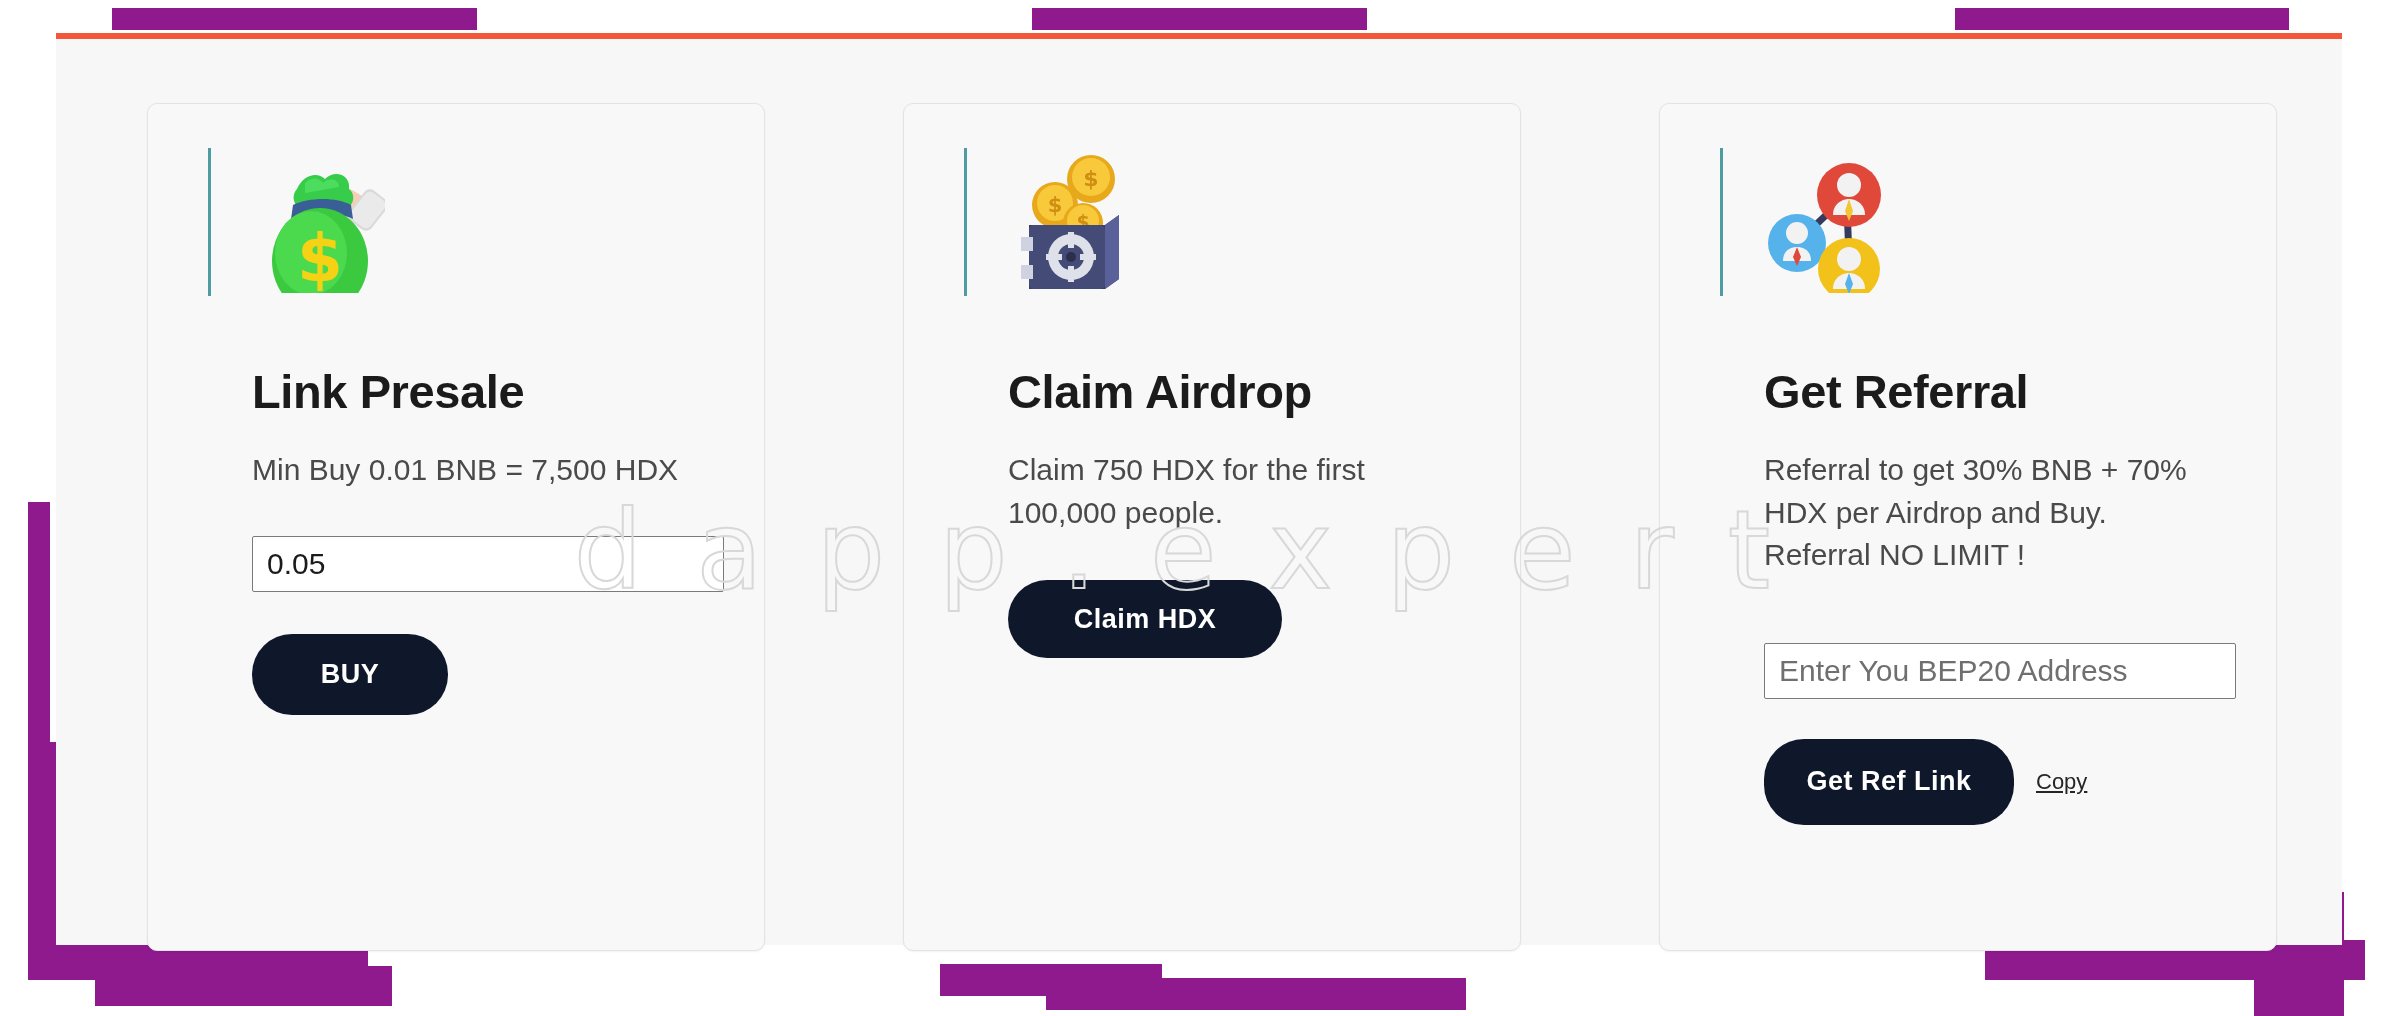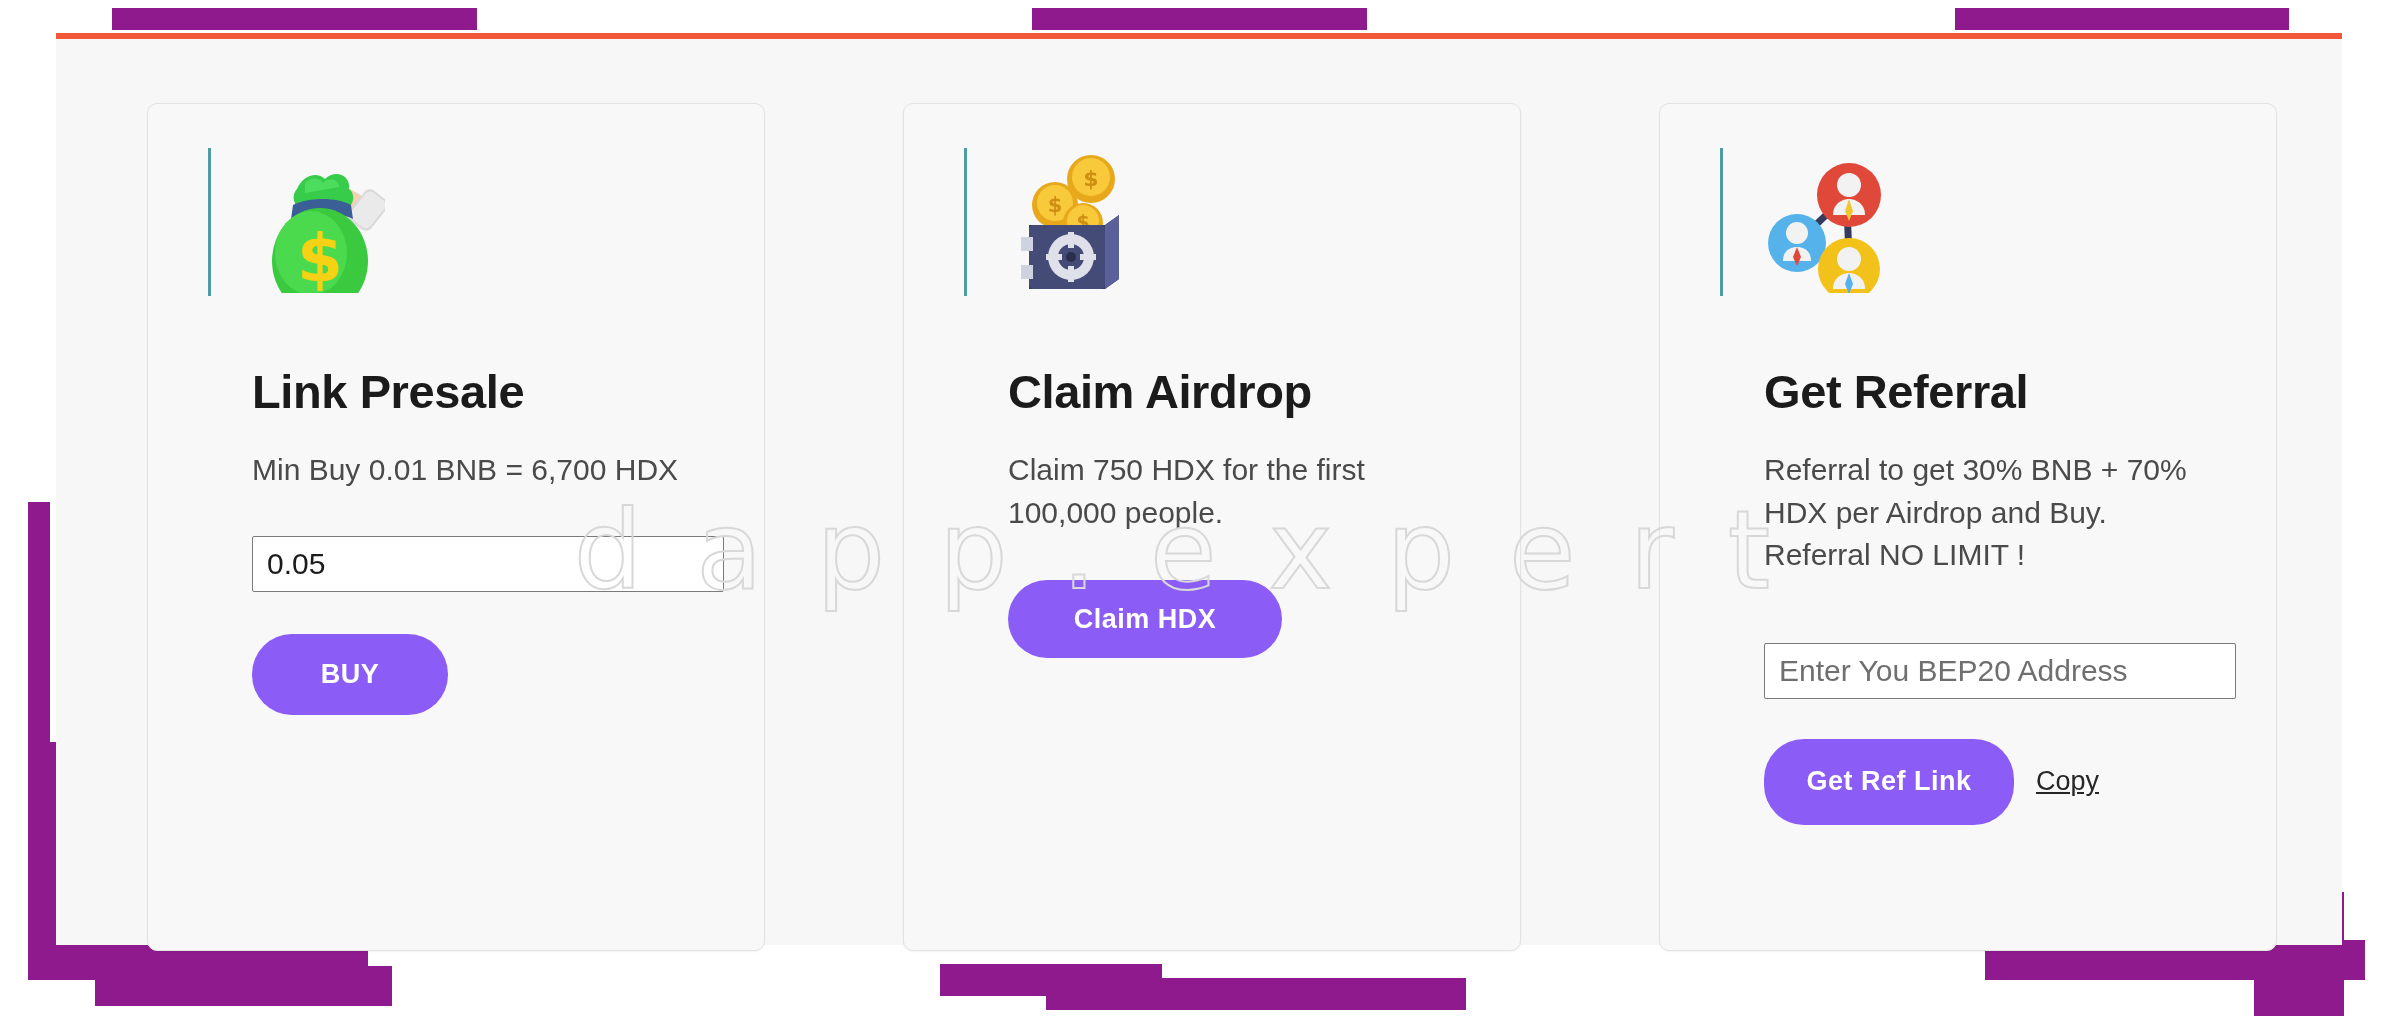--- a/index.html
+++ b/index.html
@@ -147,21 +147,21 @@
   }
   .text-input::placeholder { color: #6f6f6f; }
 
   #buy-amount-input { margin-top: 44px; width: 472px; height: 56px; }
   #ref-address-input { margin-top: 66px; width: 472px; height: 56px; }
 
   .pill-button {
     display: inline-flex;
     align-items: center;
     justify-content: center;
-    background: #8b5cf6;
+    background: #0f172a;
     color: #ffffff;
     border: none;
     border-radius: 40px;
     font-size: 27px;
     font-weight: bold;
     font-family: "Liberation Sans", sans-serif;
     letter-spacing: .5px;
     cursor: pointer;
   }
 
@@ -170,21 +170,21 @@
   #get-ref-button    { width: 250px; height: 86px; }
 
   .ref-actions {
     margin-left: 44px;
     margin-top: 40px;
     display: flex;
     align-items: center;
     gap: 22px;
   }
   #copy-link {
-    font-size: 27px;
+    font-size: 22px;
     color: #262626;
     text-decoration: underline;
     cursor: pointer;
   }
 
   
   #card-claim-airdrop .card-body { margin-bottom: 0; }
 </style>
 </head>
 <body>
@@ -230,21 +230,21 @@
               <ellipse cx="58" cy="100" rx="36" ry="42" fill="#4bd94e"></ellipse>
 
               <text x="67" y="128" font-family="DejaVu Sans, sans-serif" font-size="66" font-weight="bold" fill="#f5d314" text-anchor="middle">$</text>
             </svg>
           </div>
         </div>
 
         <div class="card-title">Link Presale</div>
 
         <div class="card-body">
-          <div class="line">Min Buy 0.01 BNB = 6,700 HDX</div>
+          <div class="line">Min Buy 0.01 BNB = 7,500 HDX</div>
         </div>
 
         <input class="text-input" id="buy-amount-input" type="text" value="0.05" style="">
 
         <button class="pill-button" id="buy-button">BUY</button>
       </div>
 
       <div class="card" id="card-claim-airdrop">
         <div class="icon-row">
           <div class="accent-bar"></div>

